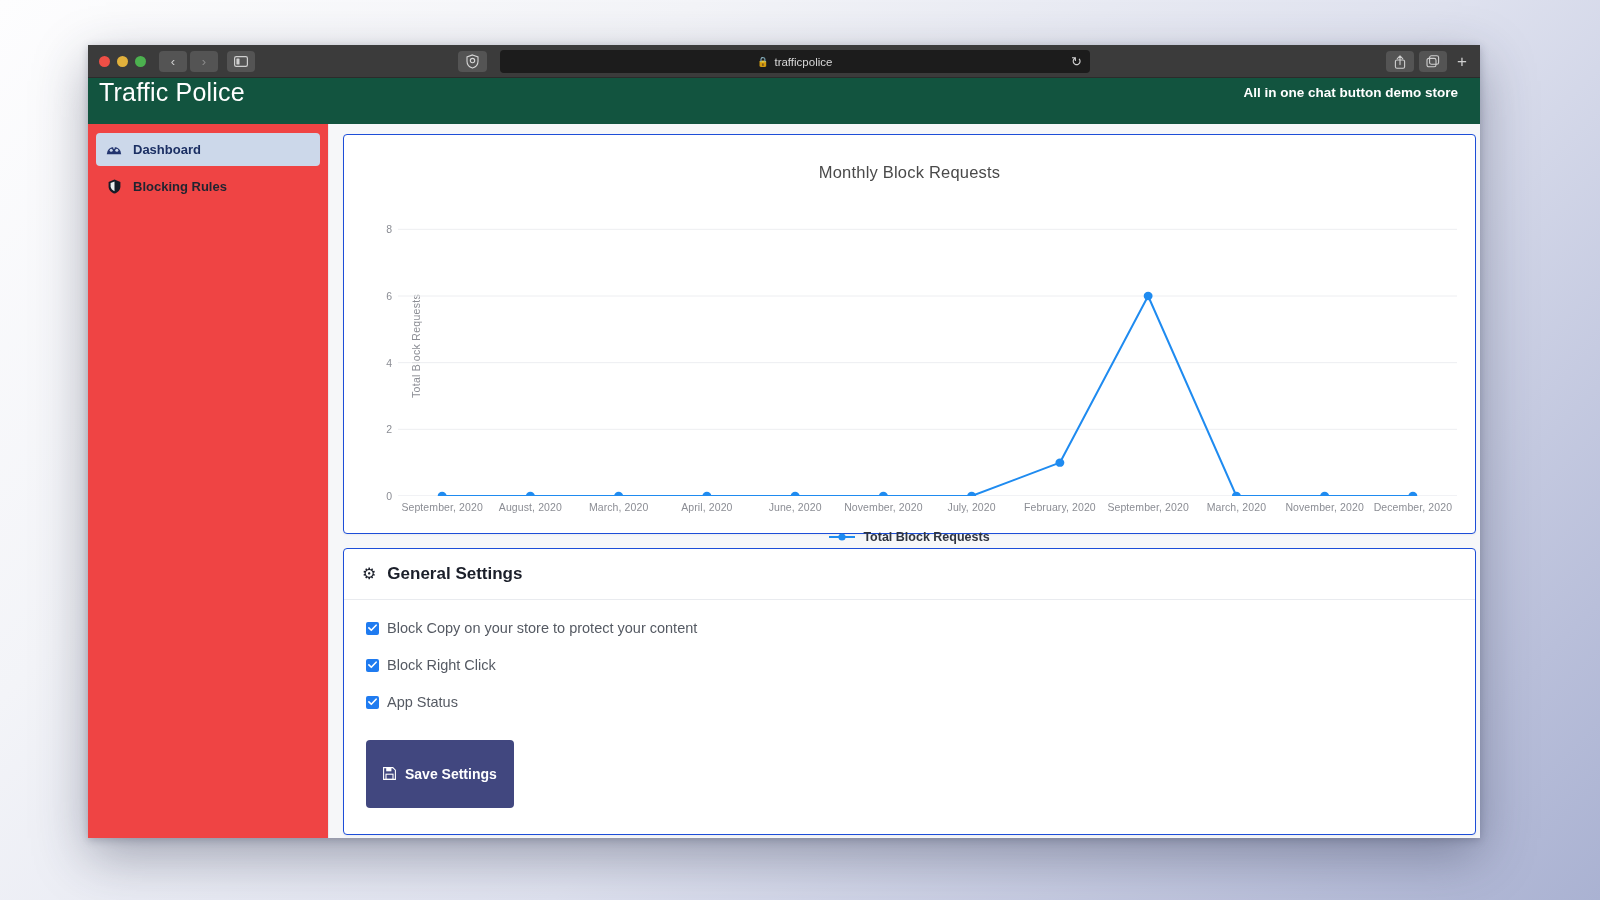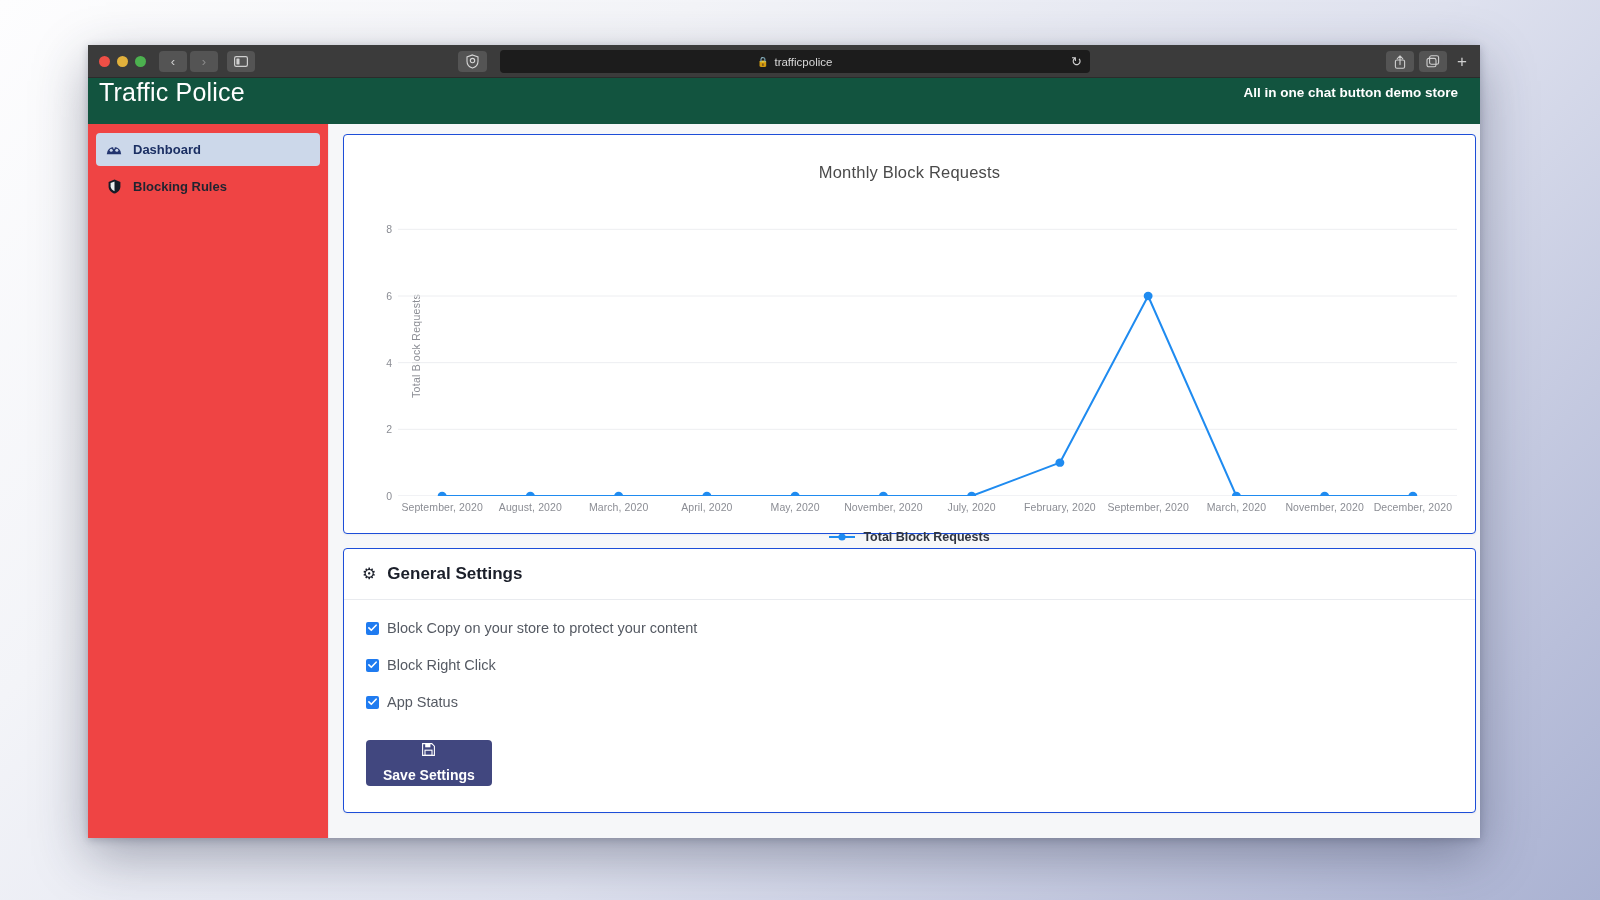--- a/index.html
+++ b/index.html
@@ -137,23 +137,23 @@
   #settings-body { padding: 20px 22px 26px 22px; }
   .check-row { display: flex; align-items: center; gap: 8px; margin-bottom: 21px; }
   .cbx {
     width: 13px; height: 13px; background: #1f7bf0; border-radius: 2px;
     display: flex; align-items: center; justify-content: center; flex-shrink: 0;
   }
   .cbx svg { display: block; }
   .check-label { font-size: 14.5px; color: #555a63; }
   #save-button {
     margin-top: 9px; background: #41477f; color: #ffffff; border: none;
-    border-radius: 4px; padding: 3px 17px; font-size: 14px;
+    border-radius: 4px; padding: 26px 17px; font-size: 14px;
     font-family: "Liberation Sans", sans-serif; font-weight: 700;
-    display: inline-flex; align-items: center; gap: 9px; cursor: pointer; flex-direction: column;
+    display: inline-flex; align-items: center; gap: 9px; cursor: pointer;
   }
   .save-ico { font-size: 13px; line-height: 1; }
 </style>
 </head>
 <body>
 
 <div id="browser-window">
 
   <div id="titlebar">
     <div class="traffic-lights">
@@ -272,21 +272,21 @@
               <ellipse cx="708.3333333333333" cy="100" rx="4.2" ry="4.2" fill="#1f8bf0" transform=""></ellipse>
               <ellipse cx="791.6666666666666" cy="300" rx="4.2" ry="4.2" fill="#1f8bf0" transform=""></ellipse>
               <ellipse cx="875" cy="300" rx="4.2" ry="4.2" fill="#1f8bf0" transform=""></ellipse>
               <ellipse cx="958.3333333333333" cy="300" rx="4.2" ry="4.2" fill="#1f8bf0" transform=""></ellipse>
             </svg>
           <div id="xtick-row">
               <div class="xtick">September, 2020</div>
               <div class="xtick">August, 2020</div>
               <div class="xtick">March, 2020</div>
               <div class="xtick">April, 2020</div>
-              <div class="xtick">May, 2020</div>
+              <div class="xtick">June, 2020</div>
               <div class="xtick">November, 2020</div>
               <div class="xtick">July, 2020</div>
               <div class="xtick">February, 2020</div>
               <div class="xtick">September, 2020</div>
               <div class="xtick">March, 2020</div>
               <div class="xtick">November, 2020</div>
               <div class="xtick">December, 2020</div>
             </div>
         <div style="position: absolute; left: 16px; width: 20px; text-align: right; font-size: 10.5px; color: rgb(139, 141, 148); transform: translateY(-50%); top: 100%;">0</div>
             <div style="position: absolute; left: 16px; width: 20px; text-align: right; font-size: 10.5px; color: rgb(139, 141, 148); transform: translateY(-50%); top: 77.7778%;">2</div>

